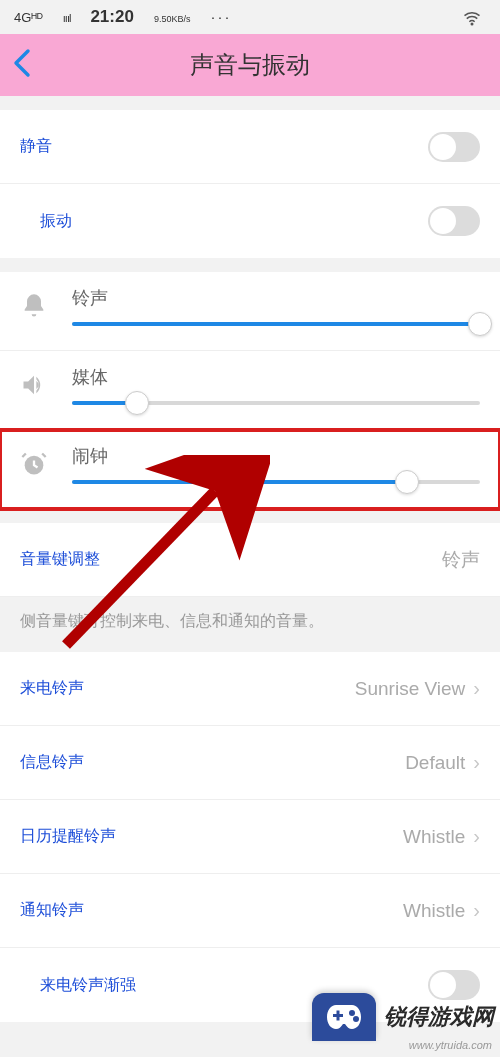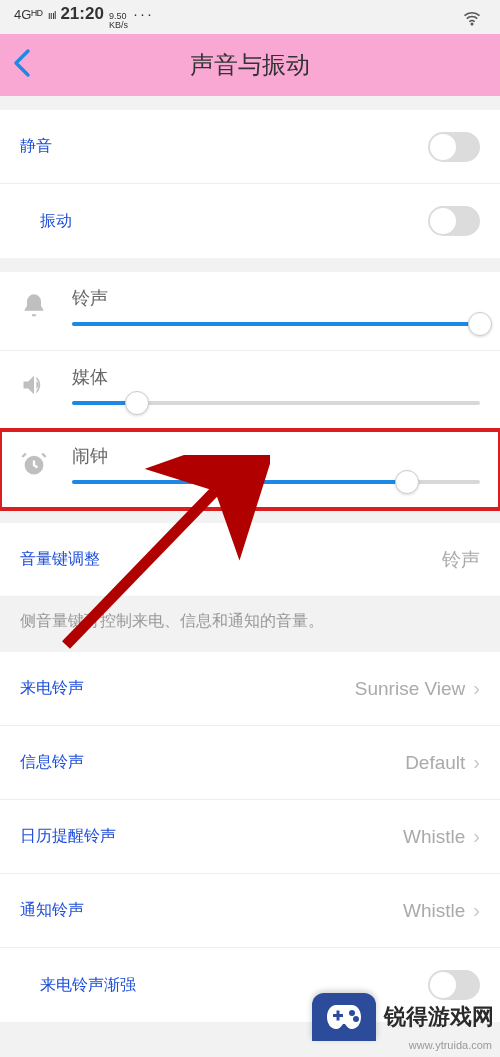--- a/index.html
+++ b/index.html
@@ -14,21 +14,21 @@
     }
     .status-bar {
       height: 34px;
       display: flex;
       align-items: center;
       padding: 0 14px;
       font-size: 13px;
       background: #f2f2f2;
       color: #333;
     }
-    .status-left { display: flex; align-items: baseline; gap: 5px; }
+    .status-left { display: flex; align-items: baseline; gap: 20px; }
     .signal { font-size: 11px; letter-spacing: -1px; }
     .time { font-size: 17px; font-weight: 700; }
     .kbs { font-size: 9px; line-height: 1; }
     .dots { font-size: 15px; letter-spacing: 2px; }
     .status-right { margin-left: auto; display: flex; align-items: center; gap: 12px; flex-direction: column; }
     .battery {
       border: 1.2px solid #555; border-radius: 4px;
       padding: 1px 5px; font-size: 10px; position: relative;
     }
     .battery::after {
@@ -94,40 +94,41 @@
     .annot-arrow {
       position:absolute; pointer-events:none; z-index: 5;
     }
     .watermark {
       position: absolute;
       bottom: 0;
       right: 0;
       display: flex;
       align-items: center;
       gap: 8px;
+      font-style: italic;
     }
     .wm-icon {
       width: 64px; height: 48px; background: #2c4b9b;
       border-radius: 12px 12px 0 0;
       display:flex; align-items:center; justify-content:center;
       color:#fff; font-size:22px; font-weight:bold;
       box-shadow: 0 -2px 6px rgba(0,0,0,0.2);
     }
     .wm-text { font-size: 22px; font-weight: 700; color: #2a2a2a; margin-right: 6px; }
     .wm-sub { font-size: 11px; color: #999; text-align: right; margin: -2px 8px 6px 0; }
   </style>
 </head>
 <body>
 
 <div class="status-bar">
   <div class="status-left">
     <span>4Gᴴᴰ</span>
     <span class="signal">ıııl</span>
     <span class="time">21:20</span>
-    <span style="display:flex;flex-direction:column;line-height:1;">
+    <span style="display:flex;flex-direction:row;line-height:1;">
       <span class="kbs">9.50</span>
       <span class="kbs">KB/s</span>
     </span>
     <span class="dots">···</span>
   </div>
   <div class="status-right">
     <span>
       <svg width="17" height="17" viewBox="0 0 24 24" fill="none" stroke="#555" stroke-width="2">
           <circle cx="12" cy="13" r="8"></circle>
           <path d="M12 9v4l2 2M5 3L2 6M22 6l-3-3"></path>

